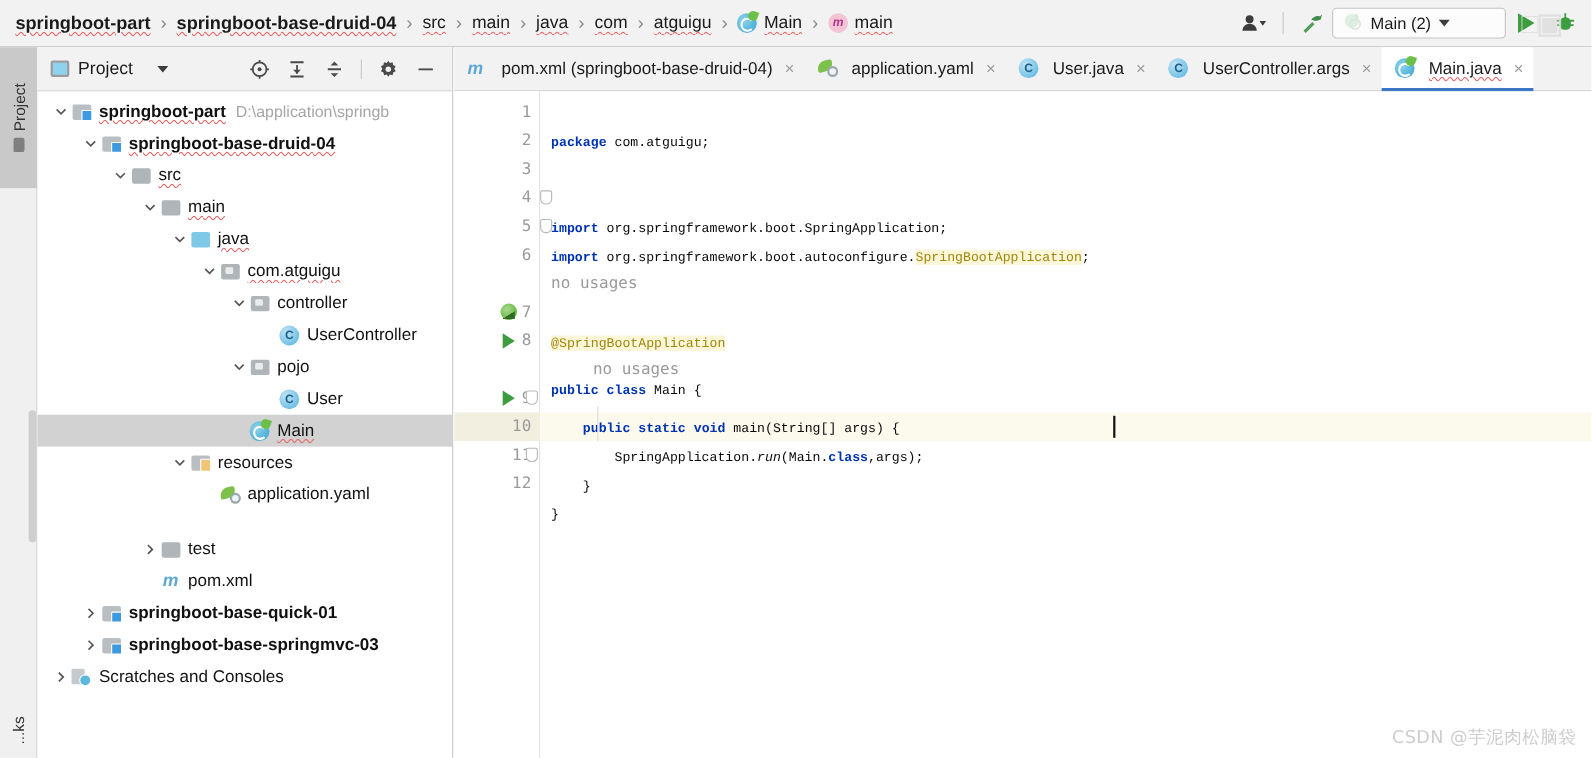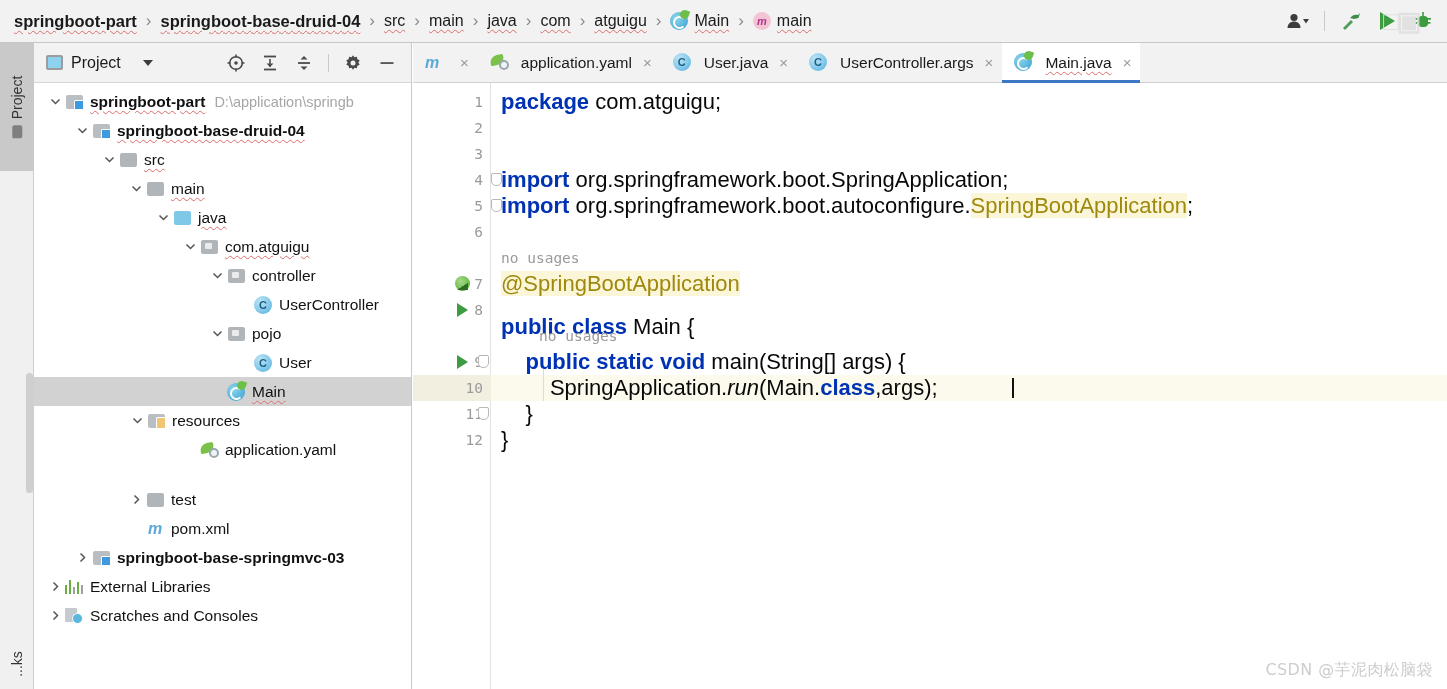--- a/index.html
+++ b/index.html
@@ -174,22 +174,22 @@
   .etab .xbtn { color:#9a9a9a; font-size:15px; margin-left:4px; cursor:pointer; }
 
   .code-area { position:absolute; left:0; top:40px; right:0; bottom:0; background:#fff; display:flex; }
   .gutter { width:78px; position:relative; background:#fff; }
   .code-lines { position:relative; flex:1; }
   .ln {
     position:absolute; right:0; width:78px; text-align:right; padding-right:8px;
     font-family:"DejaVu Sans Mono", monospace; font-size:14.5px; color:#9a9a9a;
   }
   .crow {
-    position:absolute; left:0; font-family:Liberation Sans, sans-serif;
-    font-size:22px; color:#080808; white-space:pre; line-height:26px;
+    position:absolute; left:0; font-family:Liberation Mono, monospace;
+    font-size:12px; color:#080808; white-space:pre; line-height:26px;margin-top:28px;
   }
   .hl-line { position:absolute; left:0; right:0; height:26px; background:#fcfaed; }
   .hl-caret-border { position:absolute; left:0; width:78px; height:26px; background:#f2efe0; }
   .kw { color:#0033b3; font-weight:bold; }
   .ann { color:#9e880d; background:#fcf6d8; }
   .cls-ital { font-style:italic; }
   .hint { color:#9a9a9a; font-family:"DejaVu Sans Mono", monospace; font-size:14.5px; }
   .fold {
     position:absolute; width:11px; height:13px; border:1px solid #b8b8b8;
     border-radius:2px 2px 5px 5px; background:#fff;
@@ -269,20 +269,31 @@
           <path d="M1.5 16 C1.5 11.5 5 9.5 8 9.5 C11 9.5 14.5 11.5 14.5 16 Z" fill="#3c3c3c"></path>
           <path d="M17 7 L23 7 L20 11.5 Z" fill="#3c3c3c"></path>
         </svg>
       </div>
       <div class="tb-divider"></div>
       <div class="tb-btn">
         <svg width="24" height="24" viewBox="0 0 24 24">
           <path d="M4 19 L12 11 L14 13 L6 21 Z" fill="#4f9d5a"></path>
           <path d="M11 9 C13.5 6 16 5 19 6 L21 4 L19.5 9 L15 10 Z" fill="#3f8c4c"></path>
         </svg>
+      </div>
+      <div class="runconfig">
+        <span class="rc-icon">
+          <svg width="18" height="18" viewBox="0 0 18 18">
+            <circle cx="8" cy="9" r="6.5" fill="#b9e2c2"></circle>
+            <circle cx="11" cy="12" r="4.5" fill="none" stroke="#b9c8c0" stroke-width="1.6"></circle>
+            <path d="M12 2 C14 4 14.5 6 13 7.5 L10.5 5 Z" fill="#9ed8a8"></path>
+          </svg>
+        </span>
+        <span>Main (2)</span>
+        <span class="caret"></span>
       </div>
       <div class="tb-btn">
         <span class="play-tri"></span>
       </div>
       <div class="tb-btn">
         <svg width="24" height="24" viewBox="0 0 24 24">
           <rect x="7" y="7" width="10" height="11" rx="4" fill="#3d9c40"></rect>
           <rect x="4" y="9" width="16" height="1.7" fill="#3d9c40"></rect>
           <rect x="11.2" y="3" width="1.6" height="5" fill="#3d9c40"></rect>
           <rect x="4.5" y="13" width="15" height="1.7" fill="#3d9c40"></rect>
@@ -453,21 +464,21 @@
           </span>
           <span class="nd-label">User</span>
         </div>
         <div class="node selected" style="padding-left: 174px;">
           <span class="arrow"></span>
           <span class="nd-icon">
             <span class="ico-spring"></span>
           </span>
           <span class="nd-label squiggle">Main</span>
         </div>
-        <div class="node" style="padding-left: 94px;">
+        <div class="node" style="padding-left: 120px;">
           <span class="arrow">
             <svg width="11" height="11" viewBox="0 0 11 11">
               <path d="M1.5 3.5 L5.5 7.5 L9.5 3.5" fill="none" stroke="#555" stroke-width="1.5"></path>
             </svg>
           </span>
           <span class="nd-icon">
             <span class="f-res"></span>
           </span>
           <span class="nd-label">resources</span>
         </div>
@@ -501,38 +512,32 @@
         </div>
         <div class="node" style="padding-left: 39px;">
           <span class="arrow">
             <svg width="11" height="11" viewBox="0 0 11 11">
               <path d="M3.5 1.5 L7.5 5.5 L3.5 9.5" fill="none" stroke="#555" stroke-width="1.5"></path>
             </svg>
           </span>
           <span class="nd-icon">
             <span class="f-module"></span>
           </span>
+          <span class="nd-label bold">springboot-base-quick-01</span>
+        </div>
+        <div class="node" style="padding-left: 39px;">
+          <span class="arrow">
+            <svg width="11" height="11" viewBox="0 0 11 11">
+              <path d="M3.5 1.5 L7.5 5.5 L3.5 9.5" fill="none" stroke="#555" stroke-width="1.5"></path>
+            </svg>
+          </span>
+          <span class="nd-icon">
+            <span class="f-module"></span>
+          </span>
           <span class="nd-label bold">springboot-base-springmvc-03</span>
-        </div>
-        <div class="node" style="padding-left: 12px;">
-          <span class="arrow">
-            <svg width="11" height="11" viewBox="0 0 11 11">
-              <path d="M3.5 1.5 L7.5 5.5 L3.5 9.5" fill="none" stroke="#555" stroke-width="1.5"></path>
-            </svg>
-          </span>
-          <span class="nd-icon">
-            <span class="f-lib">
-              <i style="height:9px"></i>
-              <i style="height:14px"></i>
-              <i style="height:7px;background:#9aa0a4"></i>
-              <i style="height:12px"></i>
-              <i style="height:9px;background:#9aa0a4"></i>
-            </span>
-          </span>
-          <span class="nd-label">External Libraries</span>
         </div>
         <div class="node" style="padding-left: 12px;">
           <span class="arrow">
             <svg width="11" height="11" viewBox="0 0 11 11">
               <path d="M3.5 1.5 L7.5 5.5 L3.5 9.5" fill="none" stroke="#555" stroke-width="1.5"></path>
             </svg>
           </span>
           <span class="nd-icon">
             <span class="f-scratch">
               <span class="pg"></span>
@@ -541,20 +546,21 @@
           </span>
           <span class="nd-label">Scratches and Consoles</span>
         </div>
       </div>
   </div>
 
   <div class="editor">
     <div class="tabbar" id="tabbar">
         <div class="etab">
           <span class="bc-icon"><span class="ico-m">m</span></span>
+          <span>pom.xml (springboot-base-druid-04)</span>
           <span class="xbtn">×</span>
         </div>
         <div class="etab">
           <span class="bc-icon"><span class="ico-yaml"><span class="leaf"></span><span class="ring"></span></span></span>
           <span>application.yaml</span>
           <span class="xbtn">×</span>
         </div>
         <div class="etab">
           <span class="bc-icon">
             <span class="ico-class">C</span>

